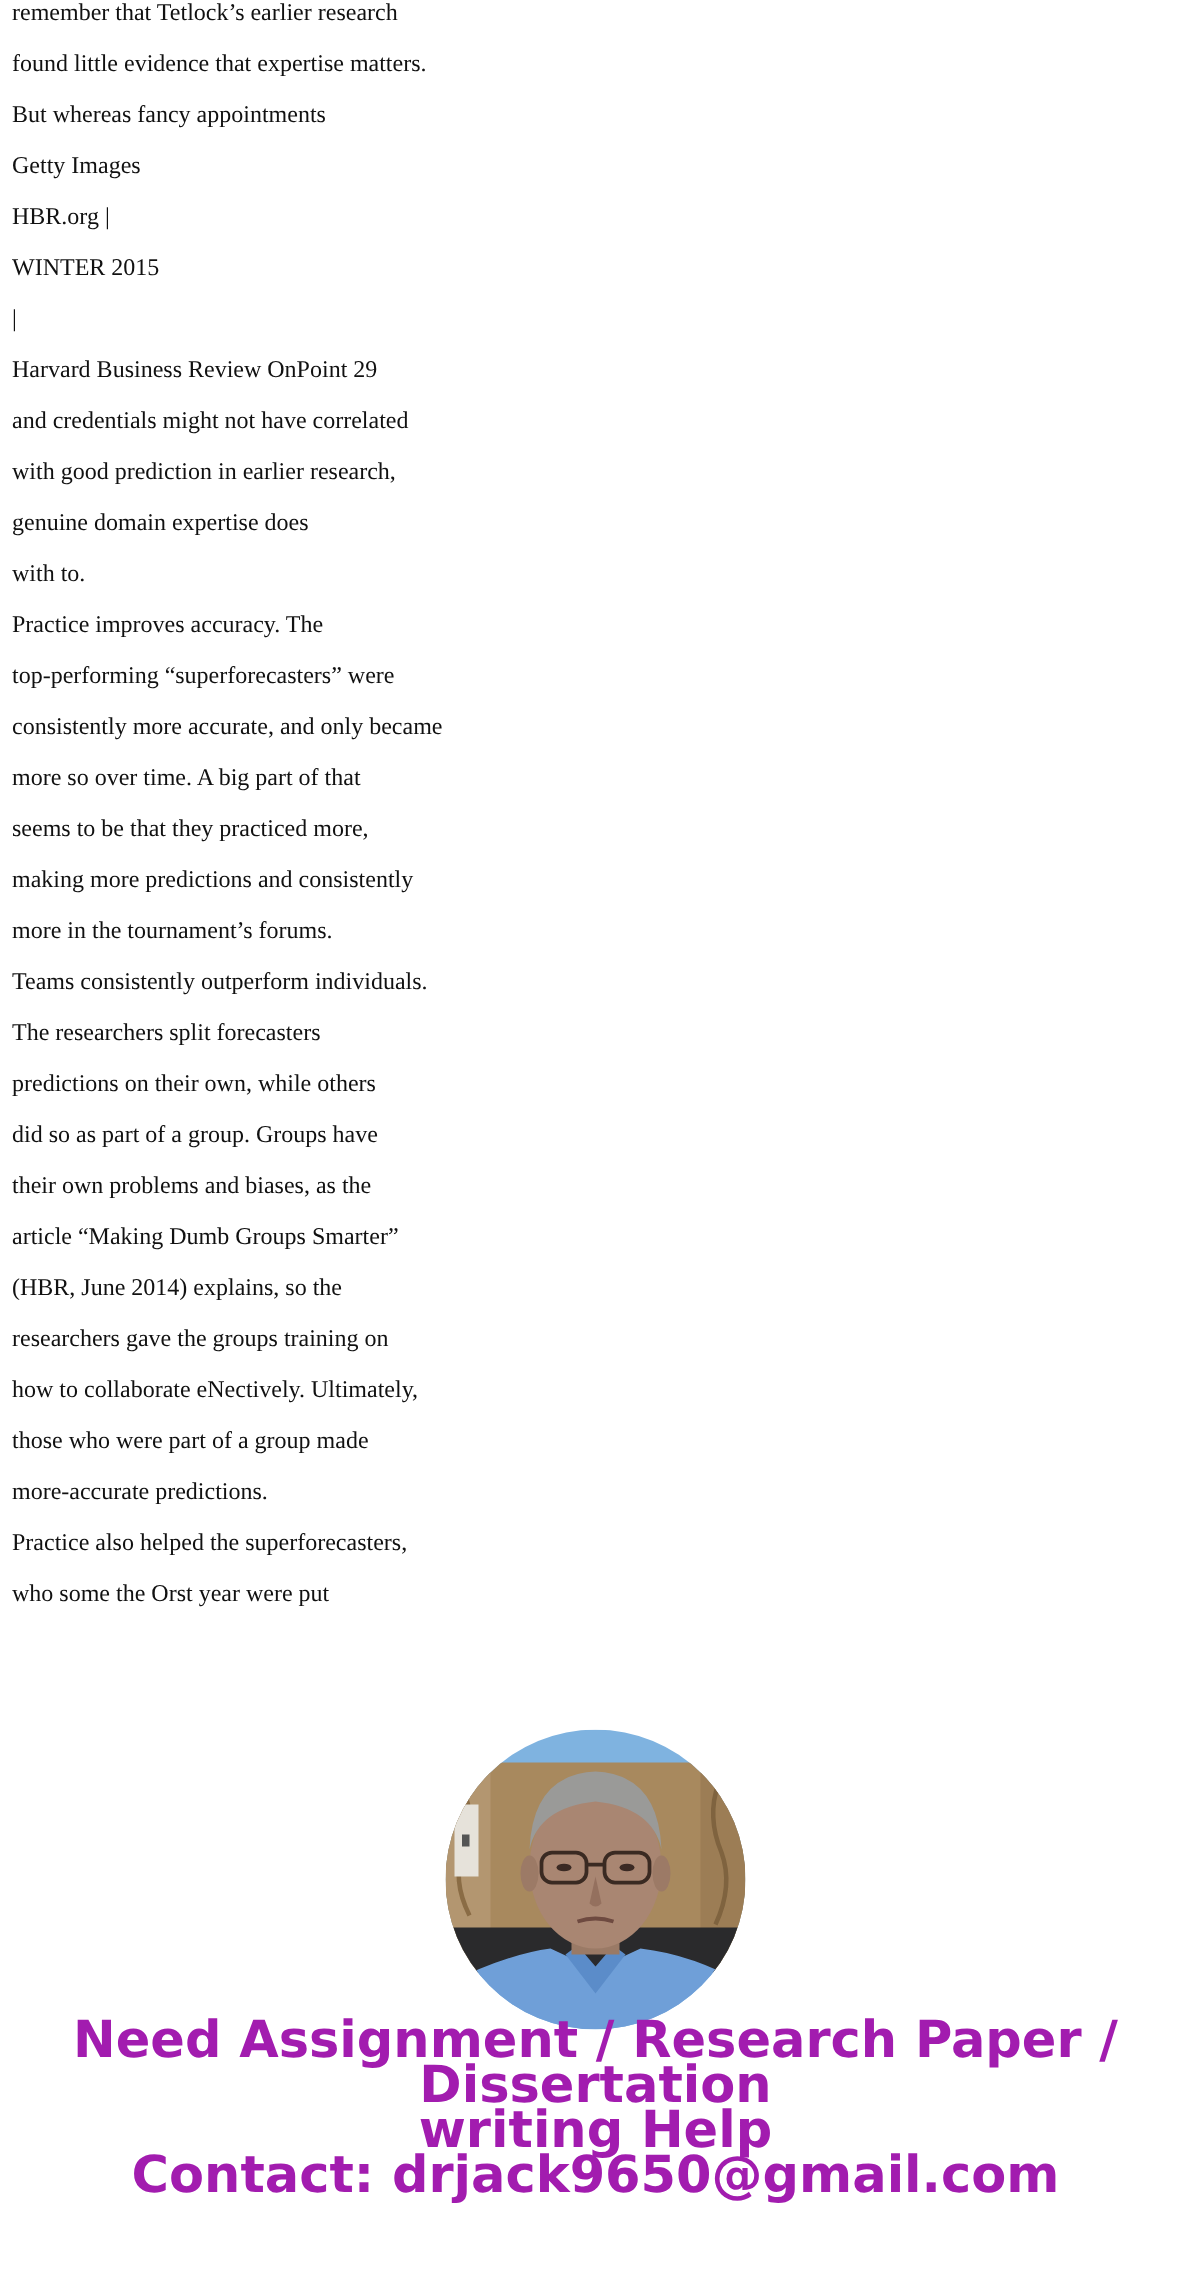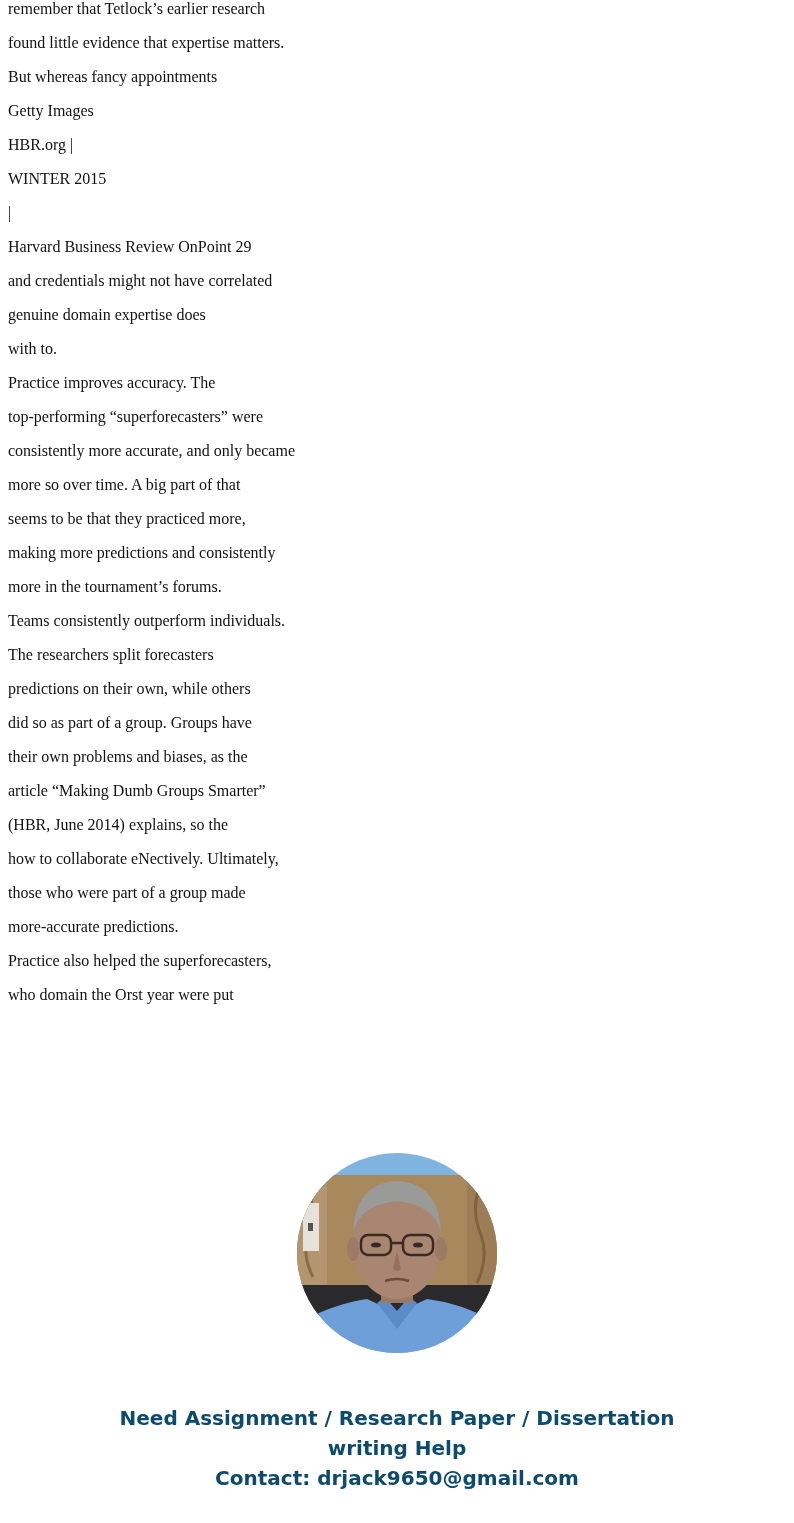--- a/index.html
+++ b/index.html
@@ -34,65 +34,67 @@
       top: 1153px;
       width: 200px;
       height: 200px;
       border-radius: 50%;
       overflow: hidden;
     }
     .portrait-wrap svg { display: block; }
     .promo {
       position: absolute;
       left: 0;
-      top: 1403px;
+      top: 1345px;
       width: 794px;
       text-align: center;
       font-family: "DejaVu Sans", sans-serif;
       font-weight: bold;
-      font-size: 20px;
+      font-size: 34px;
       line-height: 30px;
-      color: #0c4a6e;
+      color: #a21caf;
     }
     .promo div { margin: 0; }
   </style>
 </head>
 <body>
 
 <div class="doc">
   <p>remember that Tetlock’s earlier research</p>
   <p>found little evidence that expertise matters.</p>
   <p>But whereas fancy appointments</p>
   <p>Getty Images</p>
   <p>HBR.org |</p>
   <p>WINTER 2015</p>
   <p>|</p>
   <p>Harvard Business Review OnPoint 29</p>
   <p>and credentials might not have correlated</p>
+  <p>with good prediction in earlier research,</p>
   <p>genuine domain expertise does</p>
   <p>with to.</p>
   <p>Practice improves accuracy. The</p>
   <p>top-performing “superforecasters” were</p>
   <p>consistently more accurate, and only became</p>
   <p>more so over time. A big part of that</p>
   <p>seems to be that they practiced more,</p>
   <p>making more predictions and consistently</p>
   <p>more in the tournament’s forums.</p>
   <p>Teams consistently outperform individuals.</p>
   <p>The researchers split forecasters</p>
   <p>predictions on their own, while others</p>
   <p>did so as part of a group. Groups have</p>
   <p>their own problems and biases, as the</p>
   <p>article “Making Dumb Groups Smarter”</p>
   <p>(HBR, June 2014) explains, so the</p>
+  <p>researchers gave the groups training on</p>
   <p>how to collaborate eNectively. Ultimately,</p>
   <p>those who were part of a group made</p>
   <p>more-accurate predictions.</p>
   <p>Practice also helped the superforecasters,</p>
-  <p>who domain the Orst year were put</p>
+  <p>who some the Orst year were put</p>
 </div>
 
 <div class="portrait-wrap">
   <svg width="200" height="200" viewBox="0 0 200 200">
 
     <rect x="0" y="0" width="200" height="200" fill="#7fb3e0"></rect>
 
     <rect x="0" y="22" width="200" height="140" fill="#a8895e"></rect>
     <rect x="0" y="22" width="30" height="140" fill="#b39670"></rect>
     <rect x="170" y="22" width="30" height="140" fill="#9c7d55"></rect>

